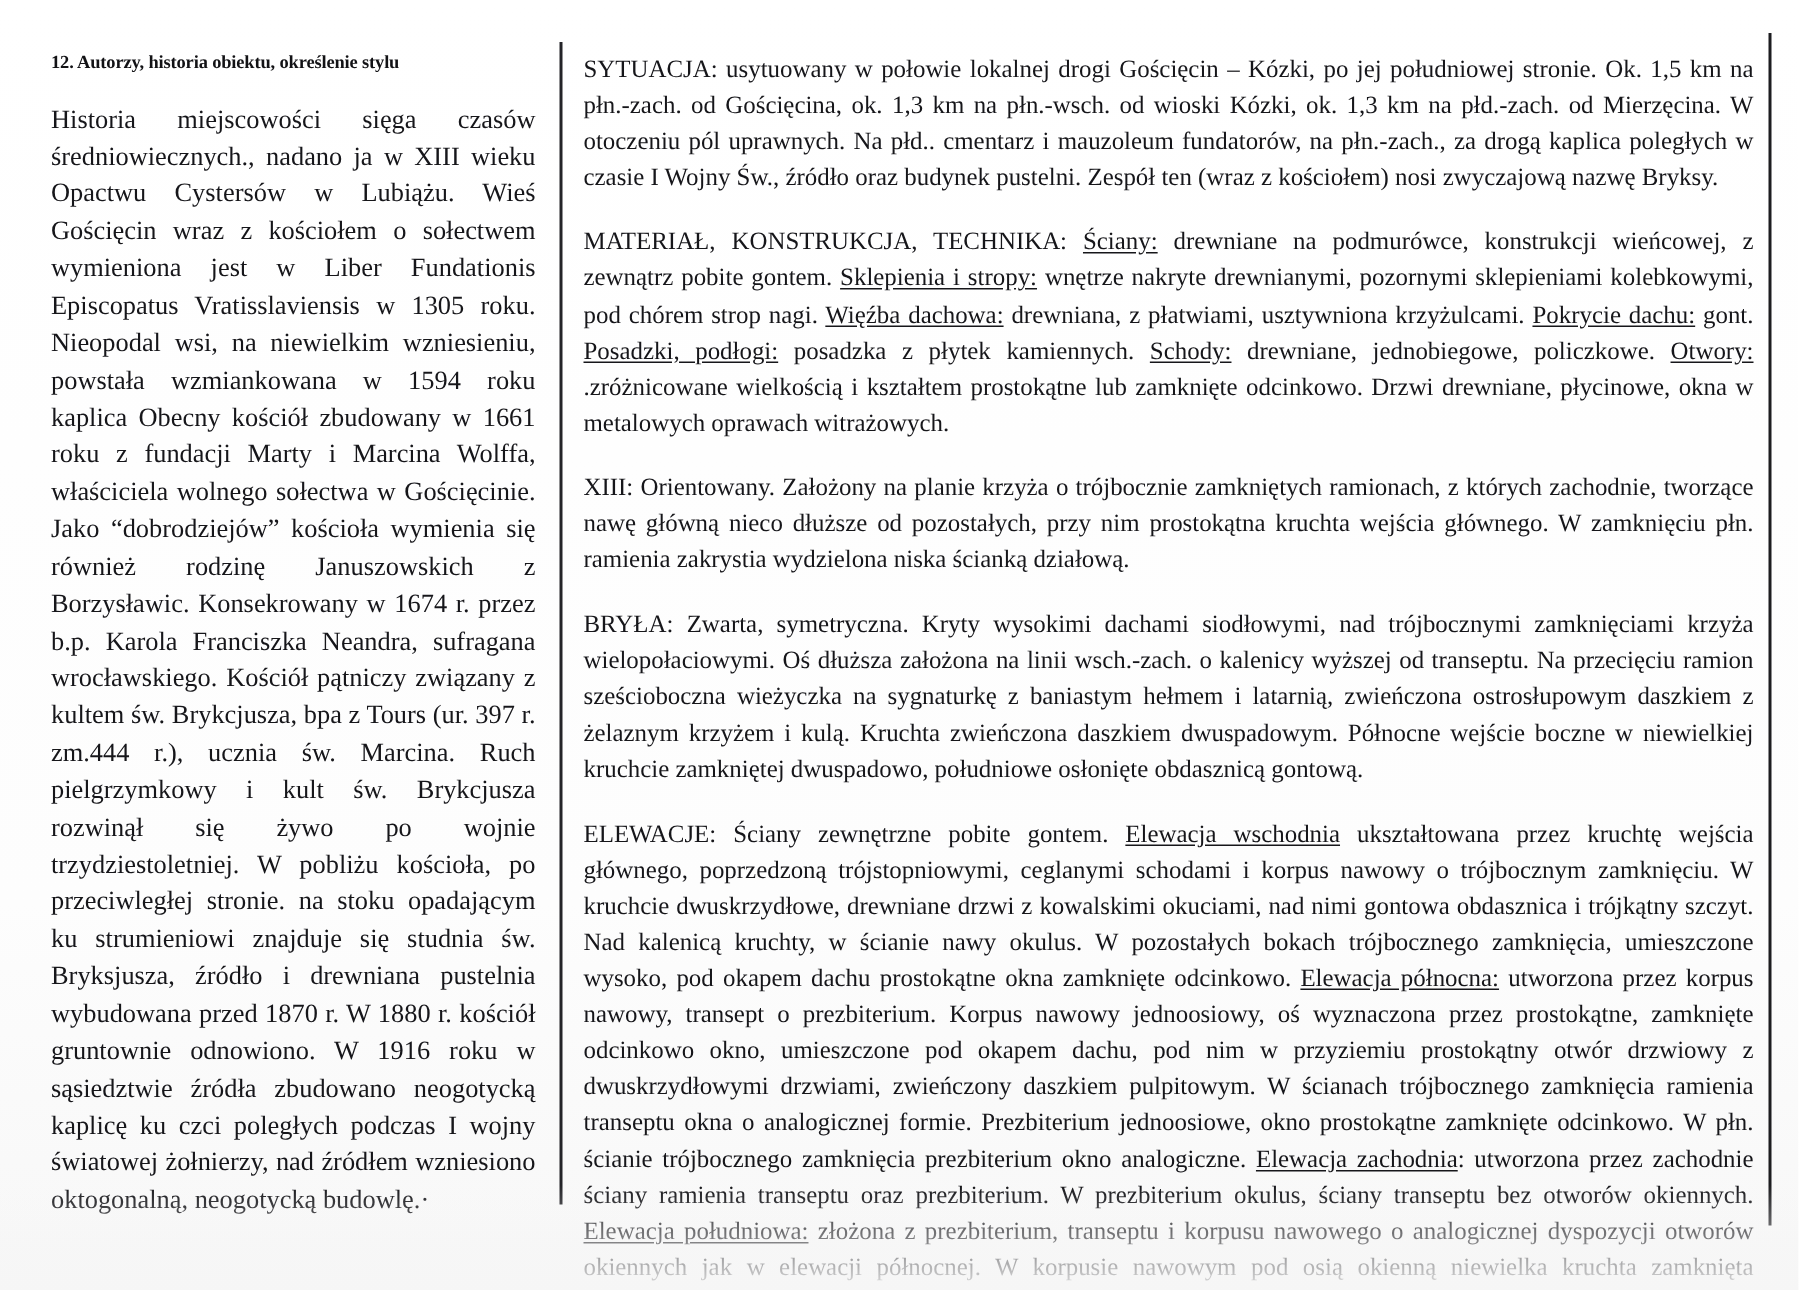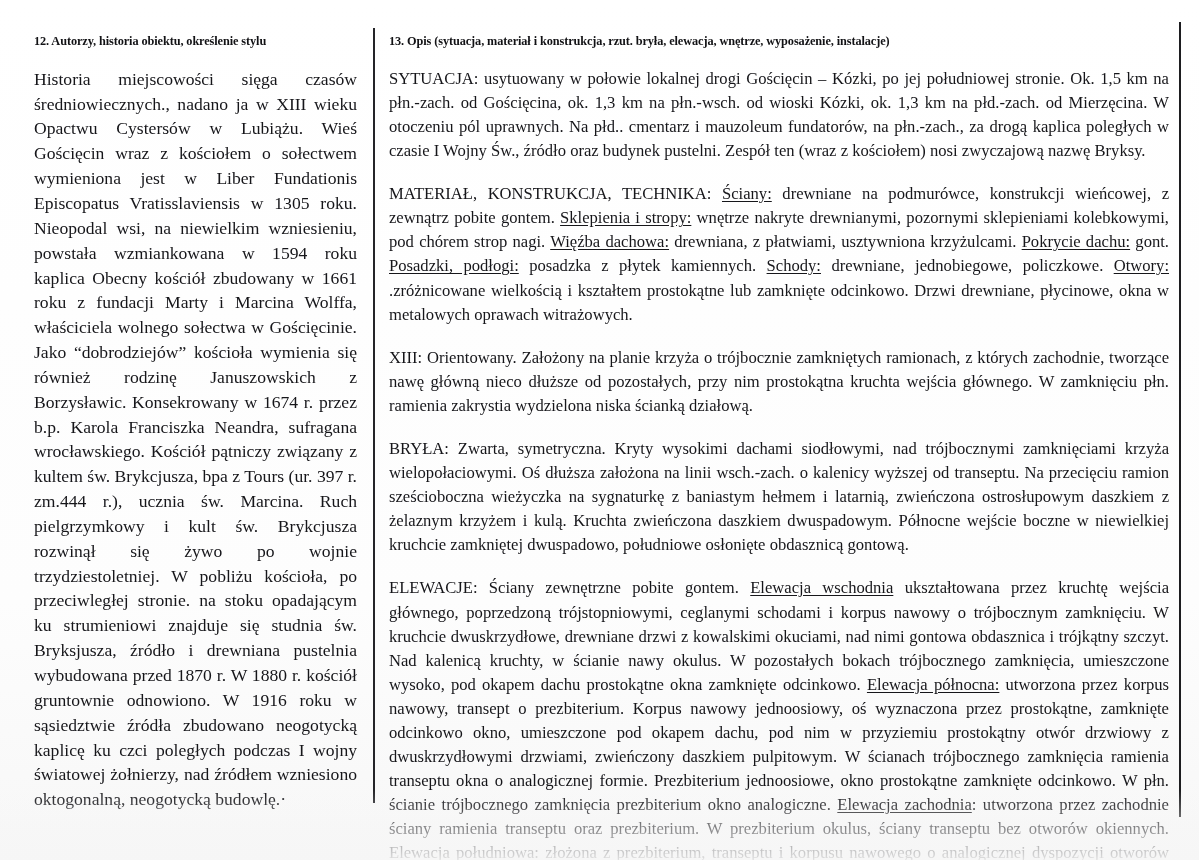--- a/index.html
+++ b/index.html
@@ -108,21 +108,20 @@
 
   <div class="rule-right"></div>
   <div class="rule-mid"></div>
 
   <div class="col col-left">
     <div class="col-head">12. Autorzy, historia obiektu, określenie stylu</div>
     <p class="body-text">Historia miejscowości sięga czasów średniowiecznych., nadano ja w XIII wieku Opactwu Cystersów w Lubiążu. Wieś Gościęcin wraz z kościołem o sołectwem wymieniona jest w Liber Fundationis Episcopatus Vratisslaviensis w 1305 roku. Nieopodal wsi, na niewielkim wzniesieniu, powstała wzmiankowana w 1594 roku kaplica Obecny kościół zbudowany w 1661 roku z fundacji Marty i Marcina Wolffa, właściciela wolnego sołectwa w Gościęcinie. Jako “dobrodziejów” kościoła wymienia się również rodzinę Januszowskich z Borzysławic. Konsekrowany w 1674 r. przez b.p. Karola Franciszka Neandra, sufragana wrocławskiego. Kościół pątniczy związany z kultem św. Brykcjusza, bpa z Tours (ur. 397 r. zm.444 r.), ucznia św. Marcina. Ruch pielgrzymkowy i kult św. Brykcjusza rozwinął się żywo po wojnie trzydziestoletniej. W pobliżu kościoła, po przeciwległej stronie. na stoku opadającym ku strumieniowi znajduje się studnia św. Bryksjusza, źródło i drewniana pustelnia wybudowana przed 1870 r. W 1880 r. kościół gruntownie odnowiono. W 1916 roku w sąsiedztwie źródła zbudowano neogotycką kaplicę ku czci poległych podczas I wojny światowej żołnierzy, nad źródłem wzniesiono oktogonalną, neogotycką budowlę.·</p>
   </div>
 
   <div class="col col-right">
-    <div class="col-head">13. Opis (sytuacja, materiał i konstrukcja, rzut. bryła, elewacja, wnętrze, wyposażenie, instalacje)</div>
     <div id="right-sections">
         <p class="para"><span>SYTUACJA:</span><span> usytuowany w połowie lokalnej drogi Gościęcin – Kózki, po jej południowej stronie. Ok. 1,5 km na płn.-zach. od Gościęcina, ok. 1,3 km na płn.-wsch. od wioski Kózki, ok. 1,3 km  na płd.-zach. od Mierzęcina. W otoczeniu pól uprawnych. Na płd.. cmentarz i mauzoleum fundatorów, na płn.-zach., za drogą kaplica poległych w czasie I Wojny Św., źródło oraz budynek pustelni. Zespół ten (wraz z kościołem) nosi zwyczajową nazwę Bryksy.</span></p>
         <p class="para"><span>MATERIAŁ, KONSTRUKCJA, TECHNIKA:</span> <u class="term">Ściany:</u> drewniane na podmurówce, konstrukcji wieńcowej, z zewnątrz pobite gontem.  <u class="term">Sklepienia i stropy:</u> wnętrze nakryte drewnianymi, pozornymi sklepieniami kolebkowymi, pod chórem strop nagi.  <u class="term">Więźba dachowa:</u> drewniana, z płatwiami, usztywniona krzyżulcami.  <u class="term">Pokrycie dachu:</u> gont.  <u class="term">Posadzki, podłogi:</u> posadzka z płytek kamiennych.  <u class="term">Schody:</u> drewniane, jednobiegowe, policzkowe.  <u class="term">Otwory:</u> .zróżnicowane wielkością i kształtem prostokątne lub zamknięte odcinkowo. Drzwi drewniane, płycinowe, okna w metalowych oprawach witrażowych.</p>
         <p class="para"><span>XIII:</span><span> Orientowany. Założony na planie krzyża o trójbocznie zamkniętych ramionach, z których zachodnie, tworzące nawę główną nieco dłuższe od pozostałych, przy nim prostokątna kruchta wejścia głównego. W zamknięciu płn. ramienia zakrystia wydzielona niska ścianką działową.</span></p>
         <p class="para"><span>BRYŁA:</span><span> Zwarta, symetryczna. Kryty wysokimi dachami siodłowymi, nad trójbocznymi zamknięciami krzyża wielopołaciowymi. Oś dłuższa założona na linii wsch.-zach. o kalenicy wyższej od transeptu. Na przecięciu ramion sześcioboczna wieżyczka na sygnaturkę z baniastym hełmem i latarnią, zwieńczona ostrosłupowym daszkiem z żelaznym krzyżem i kulą. Kruchta zwieńczona daszkiem dwuspadowym. Północne wejście boczne w niewielkiej kruchcie zamkniętej dwuspadowo, południowe osłonięte obdasznicą gontową.</span></p>
         <p class="para"><span>ELEWACJE:</span> Ściany zewnętrzne pobite gontem.  <u class="term">Elewacja wschodnia</u> ukształtowana przez kruchtę wejścia głównego, poprzedzoną trójstopniowymi, ceglanymi schodami i korpus nawowy o trójbocznym zamknięciu. W kruchcie dwuskrzydłowe, drewniane drzwi z kowalskimi okuciami, nad nimi gontowa obdasznica i trójkątny szczyt. Nad kalenicą kruchty, w ścianie nawy okulus. W pozostałych bokach trójbocznego zamknięcia, umieszczone wysoko, pod okapem dachu prostokątne okna zamknięte odcinkowo.  <u class="term">Elewacja północna:</u> utworzona przez korpus nawowy, transept o prezbiterium. Korpus nawowy jednoosiowy, oś wyznaczona przez prostokątne, zamknięte odcinkowo okno, umieszczone pod okapem dachu, pod nim w przyziemiu prostokątny otwór drzwiowy z dwuskrzydłowymi drzwiami, zwieńczony daszkiem pulpitowym. W ścianach trójbocznego zamknięcia ramienia transeptu okna o analogicznej formie. Prezbiterium jednoosiowe, okno prostokątne zamknięte odcinkowo. W płn. ścianie trójbocznego zamknięcia prezbiterium okno analogiczne.  <u class="term">Elewacja zachodnia</u>: utworzona przez zachodnie ściany ramienia transeptu oraz prezbiterium. W prezbiterium okulus, ściany transeptu bez otworów okiennych.  <u class="term">Elewacja południowa:</u> złożona z prezbiterium, transeptu i korpusu nawowego o analogicznej dyspozycji otworów okiennych jak w elewacji północnej. W korpusie nawowym pod osią okienną niewielka kruchta zamknięta dwuspadowo z jednoskrzydłowymi drzwiami.</p>
       </div>
   </div>
 
   <div class="scan-noise"></div>

